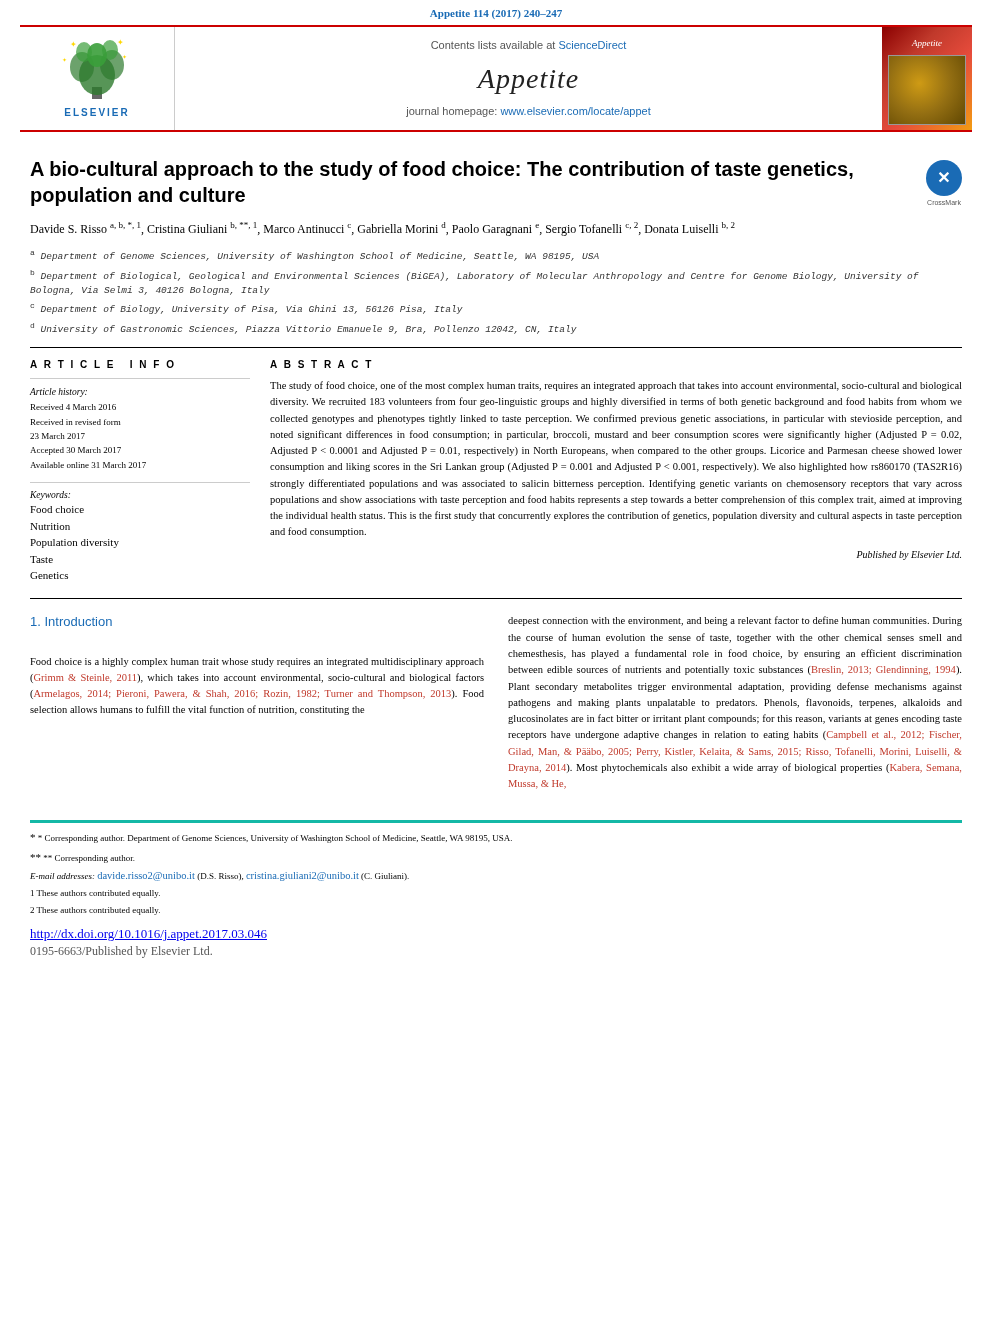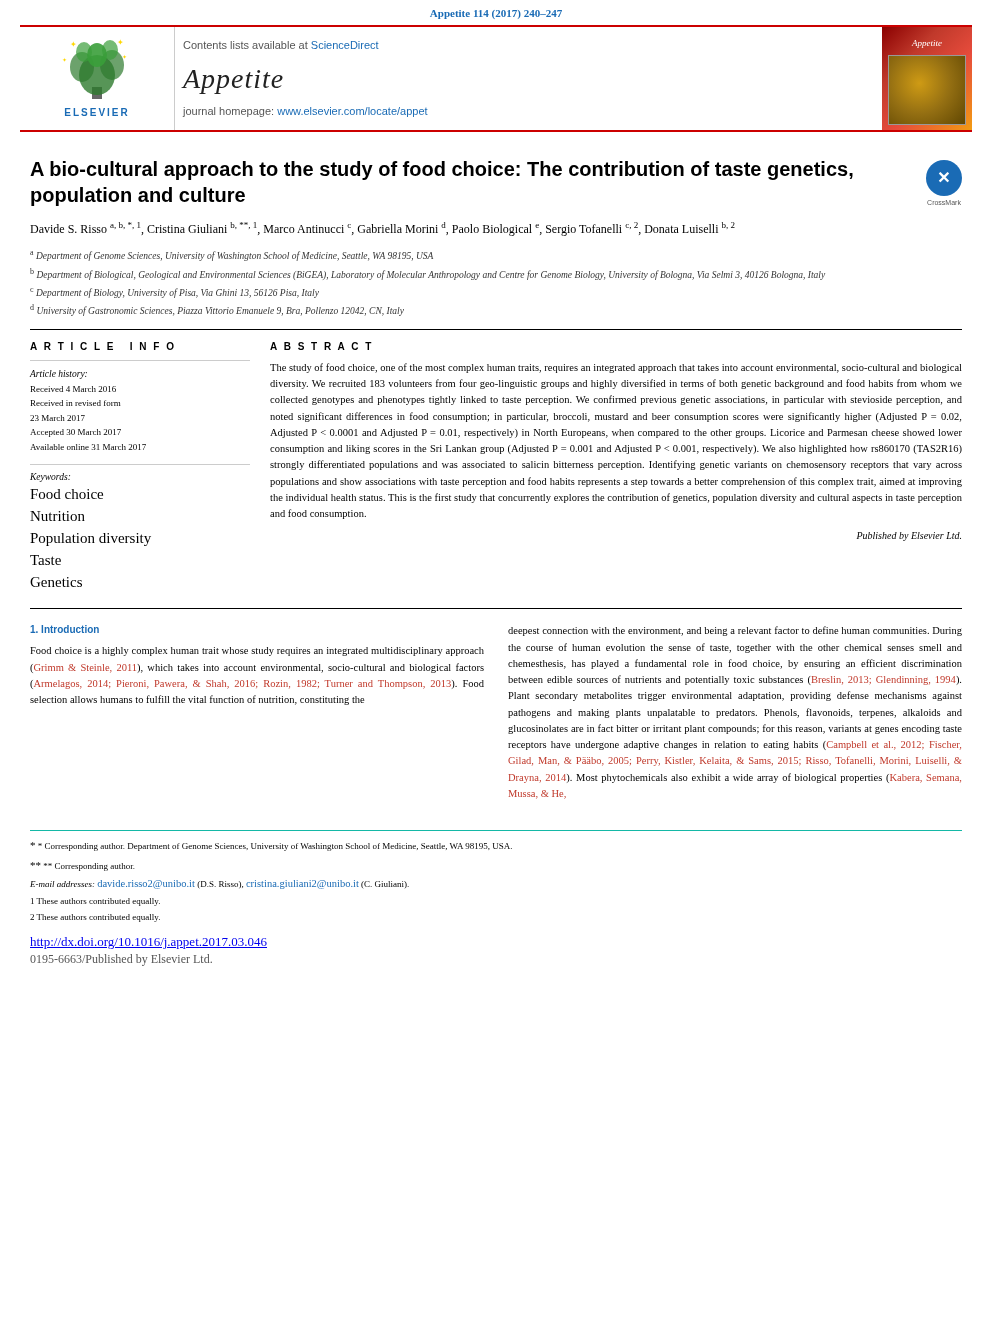--- a/index.html
+++ b/index.html
@@ -46,21 +46,21 @@
       font-weight: bold;
       color: #1a6bb5;
       letter-spacing: 2px;
       margin-top: 4px;
       font-family: Arial, sans-serif;
     }
     .journal-center {
       flex: 1;
       display: flex;
       flex-direction: column;
-      align-items: flex-start;
+      align-items: center;
       justify-content: center;
       padding: 8px;
     }
     .contents-line {
       font-size: 11px;
       color: #555;
       margin-bottom: 6px;
       font-family: Arial, sans-serif;
     }
     .contents-line a { color: #1a6bb5; text-decoration: none; }
@@ -152,20 +152,21 @@
       color: #000;
       margin-bottom: 8px;
       line-height: 1.6;
     }
     .authors sup { font-size: 9px; }
     .affiliations {
       font-size: 9.5px;
       color: #333;
       margin-bottom: 10px;
       line-height: 1.5;
+      font-family: Liberation Mono, monospace;
     }
     .affiliations p { margin-bottom: 2px; }
     .affiliations sup { font-size: 8px; }
     .affiliations em { font-style: italic; }
 
     .divider { border: none; border-top: 1px solid #000; margin: 8px 0; }
     .thin-divider { border: none; border-top: 0.5px solid #ccc; margin: 6px 0; }
 
     .two-col {
       display: flex;
@@ -193,21 +194,21 @@
     .article-info-block .date-line { font-size: 9px; }
 
     .keywords-block {
       margin-top: 10px;
       font-size: 9.5px;
     }
     .keywords-block .label { font-style: italic; }
     .keywords-block ul {
       list-style: none;
       padding: 0;
-      font-size: 15px;
+      font-size: 11px;
     }
     .keywords-block ul li { margin-bottom: 1px; }
 
     .abstract-text {
       font-size: 10.5px;
       line-height: 1.55;
       text-align: justify;
       color: #000;
     }
     .abstract-text p { margin-bottom: 6px; }
@@ -225,39 +226,39 @@
     }
 
     .body-text-two-col {
       display: flex;
       gap: 24px;
       margin-top: 6px;
     }
     .body-col { flex: 1; }
 
     .section-heading {
-      font-size: 10px;
-      font-weight: bold;
+      font-size: 13px;
+      font-weight: normal;
       color: #1a6bb5;
-      margin-bottom: 6px;
+      margin-bottom: 22px;
       font-family: Arial, sans-serif;
     }
     .body-paragraph {
       font-size: 10.5px;
       line-height: 1.55;
       text-align: justify;
       color: #000;
       margin-bottom: 18px;
     }
     .body-paragraph a, .ref-link { color: #c0392b; text-decoration: none; }
     .ref-link { font-size: 10.5px; }
 
     .footnotes-area {
       margin-top: 10px;
-      border-top: 1px solid #14b8a6;
+      border-top: 3px solid #14b8a6;
       padding-top: 6px;
       font-size: 9px;
       line-height: 1.5;
       color: #000;
     }
     .footnotes-area p { margin-bottom: 3px; }
     .footnotes-area a { color: #1a6bb5; text-decoration: none; }
     .footnote-star { font-size: 11px; }
 
     .bottom-doi {
@@ -328,21 +329,21 @@
       <div style="font-size:7px;text-align:center;font-family:Arial;color:#555;margin-top:2px;">CrossMark</div>
     </div>
     <h1 class="article-title">A bio-cultural approach to the study of food choice: The contribution of taste genetics, population and culture</h1>
   </div>
 
   <div class="authors">
     <span>Davide S. Risso</span> <sup>a, b, *, 1</sup>,
     <span>Cristina Giuliani</span> <sup>b, **, 1</sup>,
     <span>Marco Antinucci</span> <sup>c</sup>,
     <span>Gabriella Morini</span> <sup>d</sup>,
-    <span>Paolo Biological</span> <sup>e</sup>,
+    <span>Paolo Garagnani</span> <sup>e</sup>,
     <span>Sergio Tofanelli</span> <sup>c, 2</sup>,
     <span>Donata Luiselli</span> <sup>b, 2</sup>
   </div>
 
   <div class="affiliations">
     <p><sup>a</sup> <em>Department of Genome Sciences, University of Washington School of Medicine, Seattle, WA 98195, USA</em></p>
     <p><sup>b</sup> <em>Department of Biological, Geological and Environmental Sciences (BiGEA), Laboratory of Molecular Anthropology and Centre for Genome Biology, University of Bologna, Via Selmi 3, 40126 Bologna, Italy</em></p>
     <p><sup>c</sup> <em>Department of Biology, University of Pisa, Via Ghini 13, 56126 Pisa, Italy</em></p>
     <p><sup>d</sup> <em>University of Gastronomic Sciences, Piazza Vittorio Emanuele 9, Bra, Pollenzo 12042, CN, Italy</em></p>
   </div>

